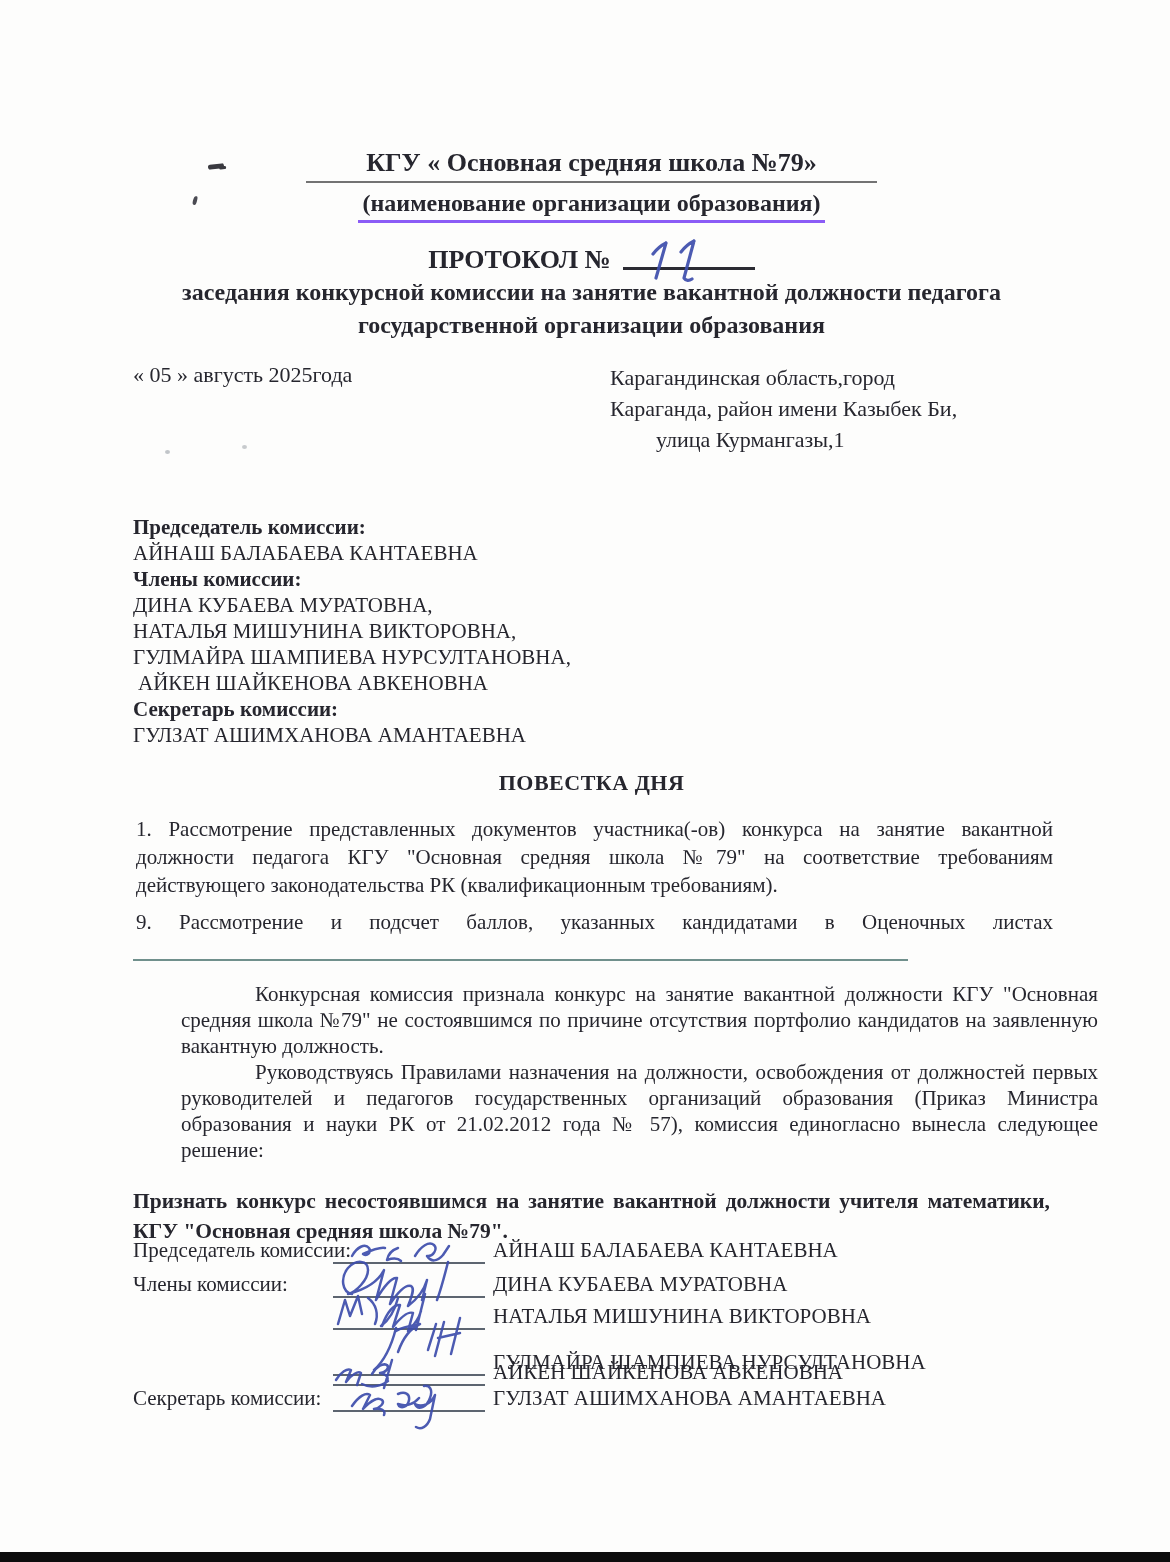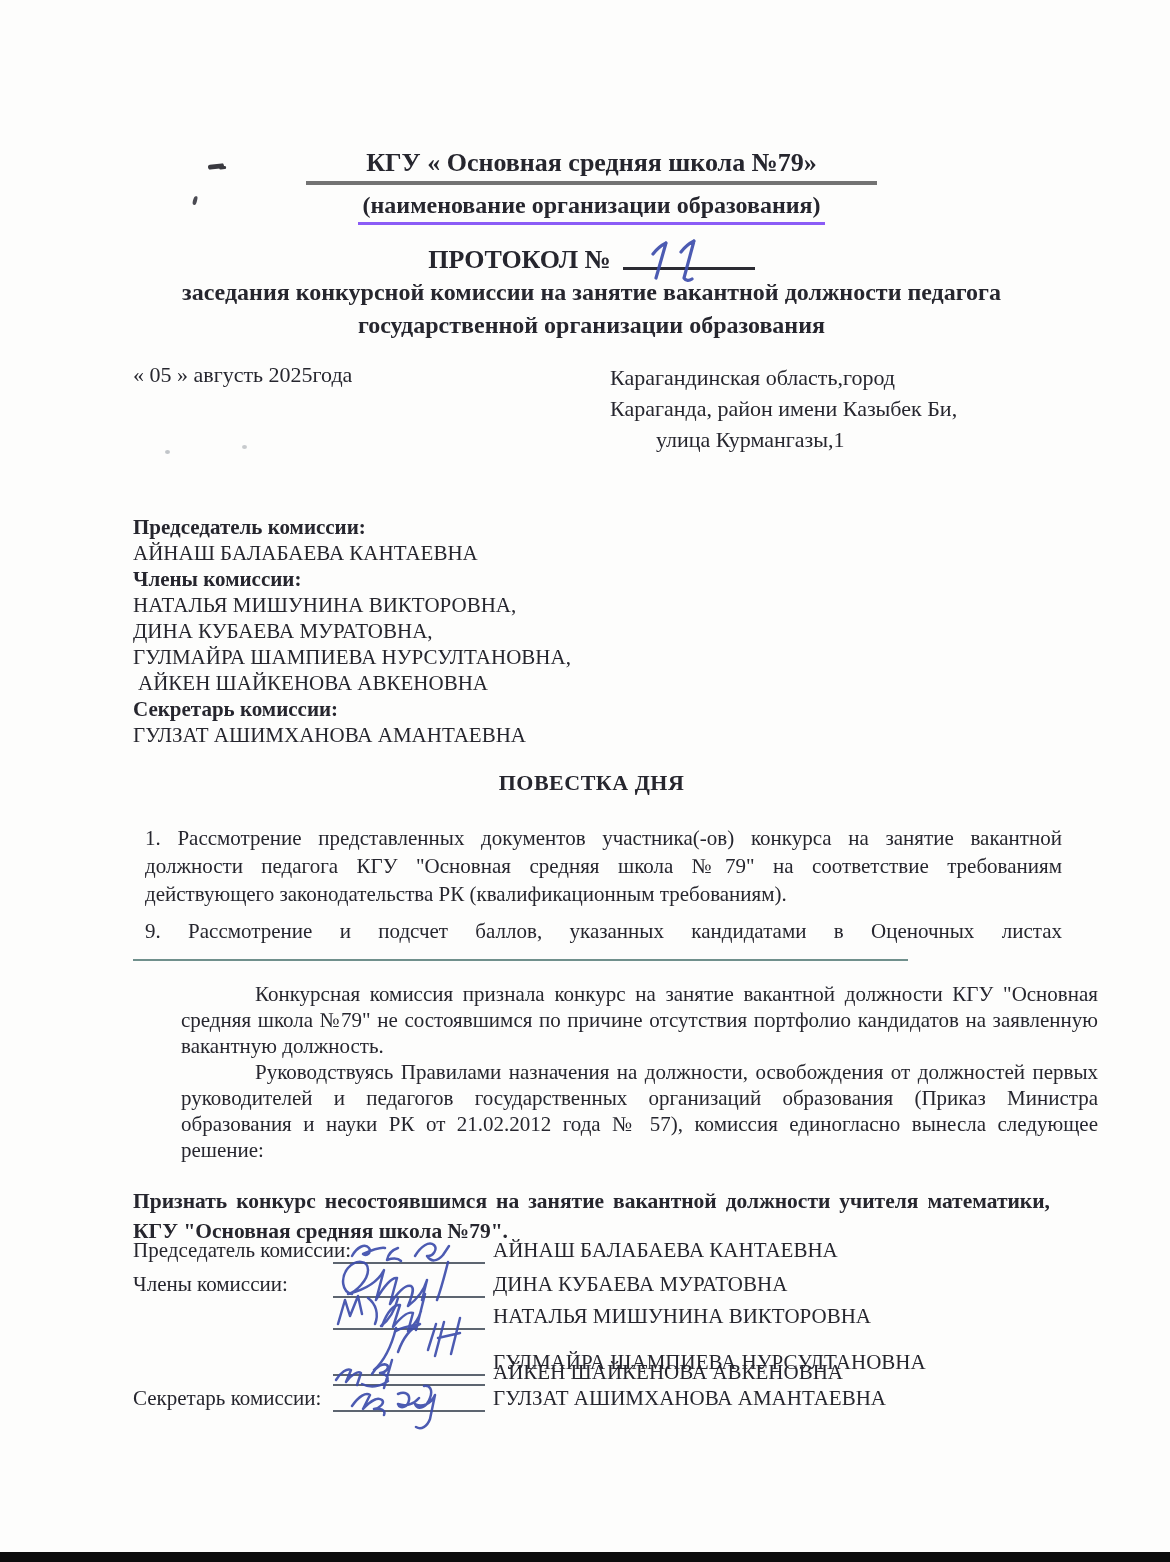--- a/index.html
+++ b/index.html
@@ -12,21 +12,21 @@
     overflow:hidden;
   }
   .content{position:absolute;left:133px;top:0;width:917px;height:100%;}
   .blk{position:absolute;left:0;width:100%;}
   .b{font-weight:bold;}
   .center{text-align:center;}
 
   
   .org-block{top:148px;text-align:center;}
   .org-title{font-size:26px;font-weight:bold;line-height:30px;}
-  .org-title .u{display:inline-block;border-bottom:4px solid #737373;padding:0 60px 3px 60px;}
+  .org-title .u{display:inline-block;border-bottom:2px solid #737373;padding:0 60px 3px 60px;}
   .org-sub{font-size:24px;font-weight:bold;line-height:30px;margin-top:5px;}
   .org-sub .u{display:inline-block;border-bottom:3px solid #8b5cf6;padding:0 4px 2px 4px;}
 
   .protocol-line{top:243px;text-align:center;font-size:26px;font-weight:bold;}
   .protocol-blank{
     display:inline-block;width:132px;height:24px;
     border-bottom:3px solid #2b2b33;margin-left:12px;vertical-align:-2px;
   }
 
   .subtitle{top:276px;text-align:center;font-weight:bold;font-size:24px;line-height:33px;}
@@ -35,21 +35,21 @@
   .meta-row{top:362px;display:flex;justify-content:space-between;font-size:22px;}
   .place{width:440px;line-height:31px;}
   .place .indent{padding-left:46px;}
 
   
   .commission{top:514px;font-size:21px;line-height:26px;}
   .commission .indent-sm{padding-left:5px;}
 
   .agenda-heading{top:770px;font-size:22px;letter-spacing:.5px;}
 
-  .para{margin:12px;font-size:21px;line-height:28px;text-align:justify;}
+  .para{margin:3px;font-size:21px;line-height:28px;text-align:justify;}
   .item1{top:812px;}
   .item2{top:905px;text-align-last:justify;}
 
   .divider{top:959px;width:775px;height:2px;background:#70908c;}
 
   .resolution{top:981px;margin-left:48px;}
   .resolution p{margin:0;font-size:21px;line-height:26px;text-align:justify;text-indent:74px;}
 
   .decision{top:1186px;font-size:21.5px;line-height:30px;font-weight:bold;text-align:justify;margin:0;}
 
@@ -109,22 +109,22 @@
         <div>Карагандинская область,город</div>
         <div>Караганда, район имени Казыбек Би,</div>
         <div class="indent">улица Курмангазы,1</div>
       </div>
     </div>
 
     <div class="blk commission">
       <div class="b">Председатель комиссии:</div>
       <div>АЙНАШ БАЛАБАЕВА КАНТАЕВНА</div>
       <div class="b">Члены комиссии:</div>
+      <div>ДИНА КУБАЕВА МУРАТОВНА,</div>
       <div>НАТАЛЬЯ МИШУНИНА ВИКТОРОВНА,</div>
-      <div>ДИНА КУБАЕВА МУРАТОВНА,</div>
       <div>ГУЛМАЙРА ШАМПИЕВА НУРСУЛТАНОВНА,</div>
       <div class="indent-sm">АЙКЕН ШАЙКЕНОВА АВКЕНОВНА</div>
       <div class="b">Секретарь комиссии:</div>
       <div>ГУЛЗАТ АШИМХАНОВА АМАНТАЕВНА</div>
     </div>
 
     <div class="blk agenda-heading b center">ПОВЕСТКА ДНЯ</div>
 
     <p class="blk para item1">1. Рассмотрение представленных документов участника(-ов) конкурса на занятие вакантной должности педагога КГУ "Основная средняя школа №79" на соответствие требованиям действующего законодательства РК (квалификационным требованиям).</p>
     <p class="blk para item2">9. Рассмотрение и подсчет баллов, указанных кандидатами в Оценочных листах</p>

